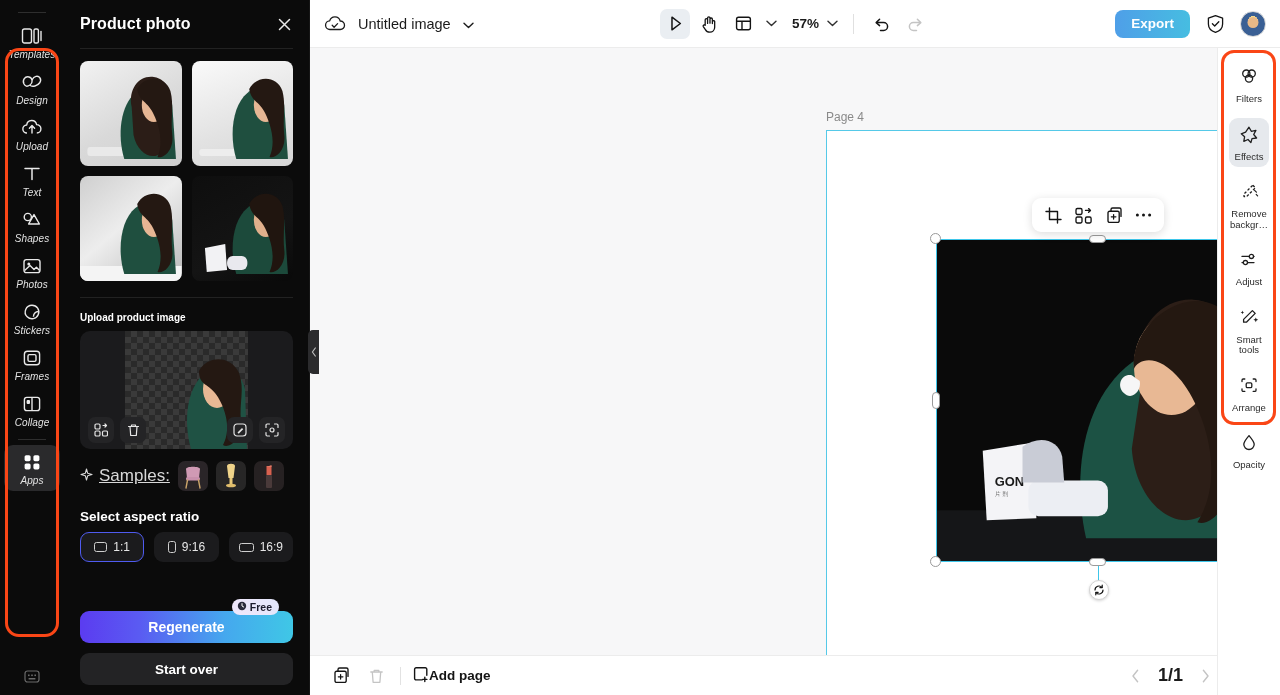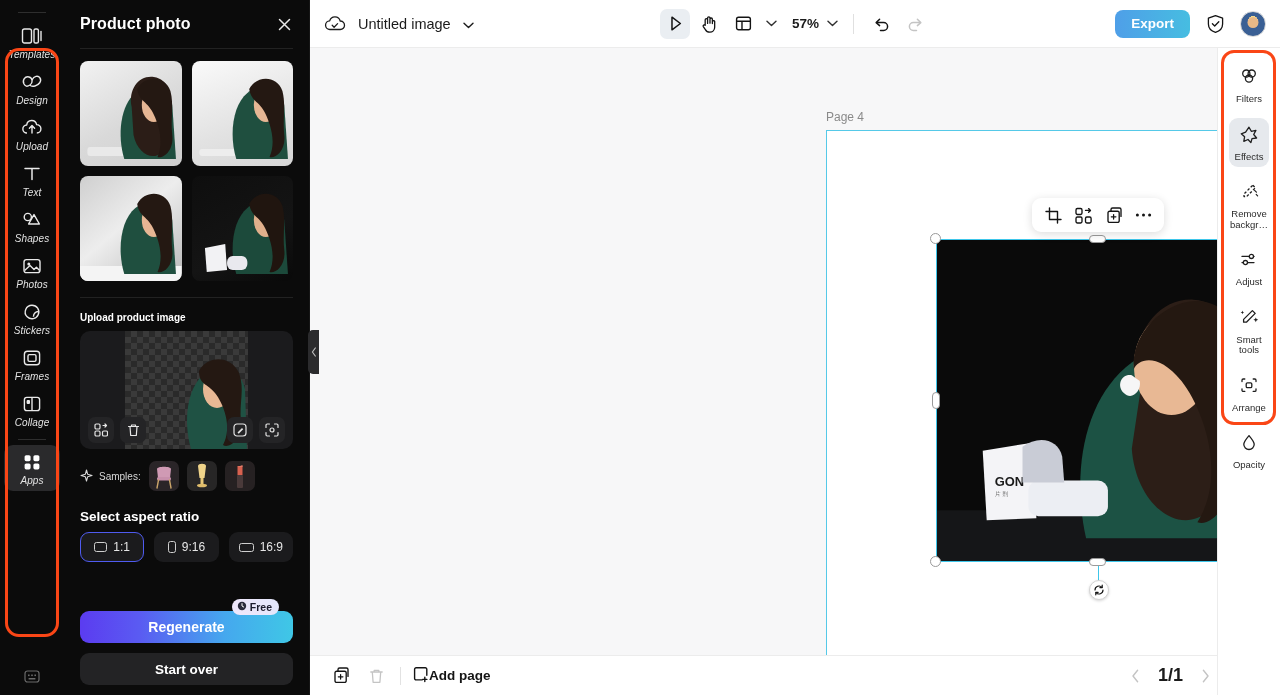--- a/index.html
+++ b/index.html
@@ -82,21 +82,21 @@
     position:absolute; left:0; right:0; bottom:0; height:38px;
     display:flex; align-items:center; padding: 0 8px; gap:6px;
   }
   .up-btn {
     width:26px; height:26px; border-radius:7px; background:#242426;
     display:flex; align-items:center; justify-content:center; cursor:pointer; color:#eee;
   }
   .spacer { flex:1; }
 
   .samples-row { display:flex; align-items:center; gap:8px; padding: 12px 16px 0; }
-  .samples-lbl { font-size:10px; color:#d8d8d8; display:flex; align-items:center; gap:6px; }
+  .samples-lbl { font-size:17px; color:#d8d8d8; display:flex; align-items:center; gap:6px;text-decoration:underline; }
   .sample {
     width:30px; height:30px; border-radius:7px; cursor:pointer; overflow:hidden;
     display:flex; align-items:flex-end; justify-content:center;
   }
   .sample.s1 { background:#2a2528; }
   .sample.s2 { background:#272626; }
   .sample.s3 { background:#262122; }
 
   .ratio-title { font-size:13.5px; font-weight:700; padding: 18px 16px 8px; }
   .ratio-row { display:flex; gap:10px; padding: 0 16px; }

